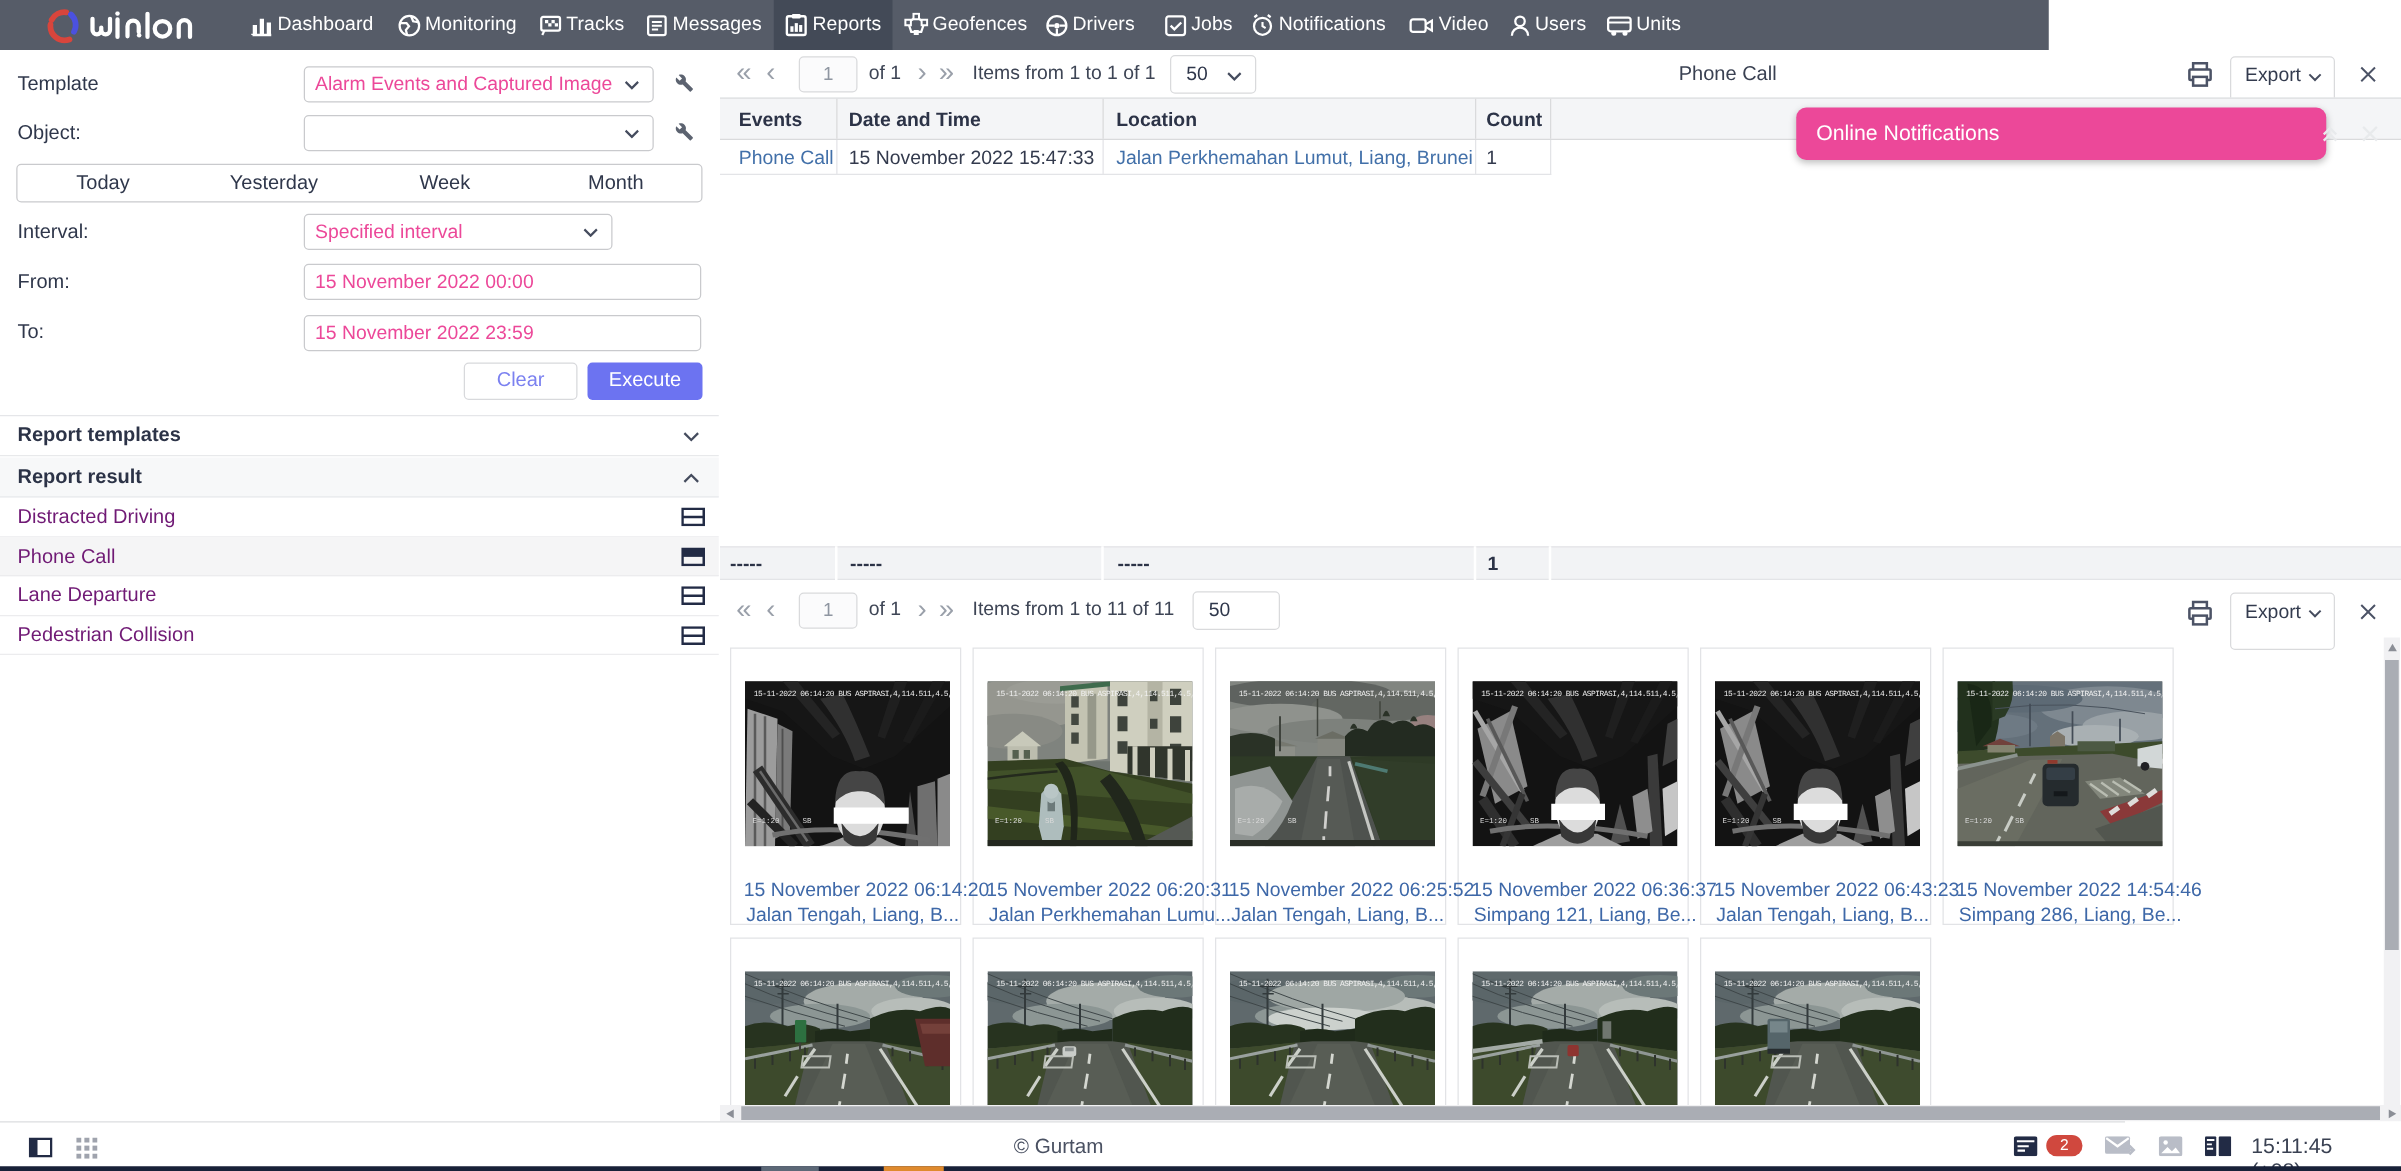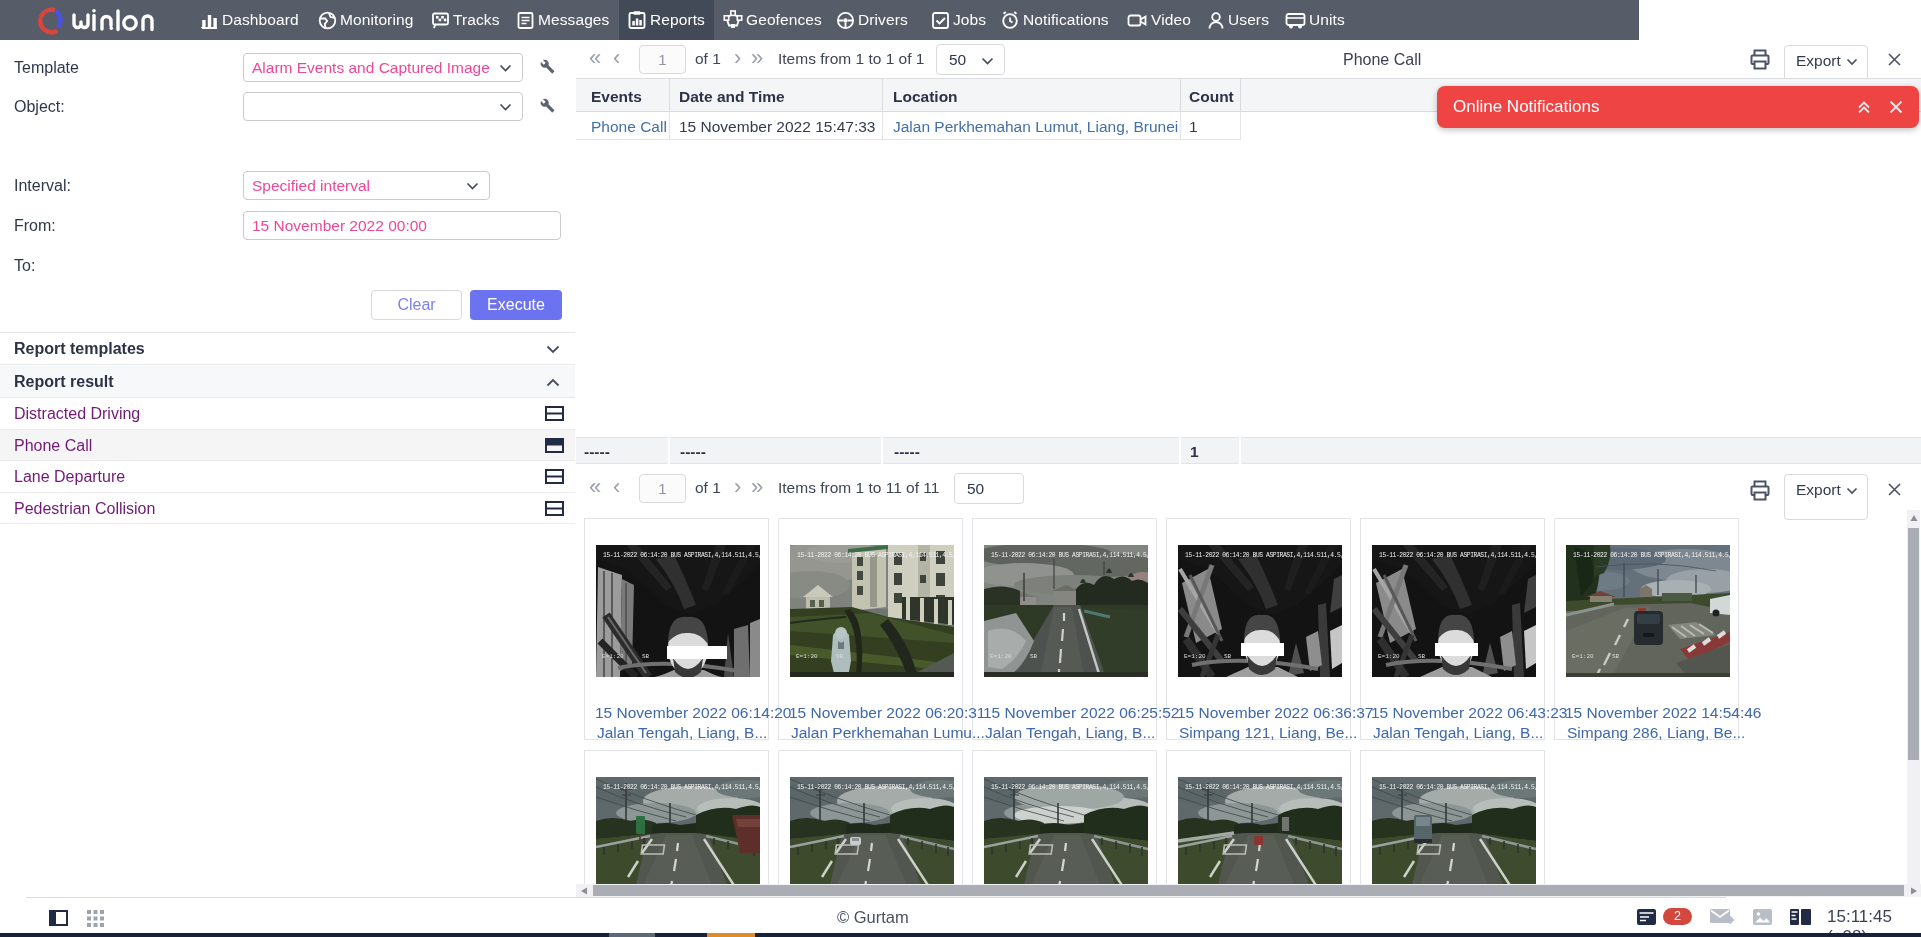--- a/index.html
+++ b/index.html
@@ -41,21 +41,21 @@
 .th { font-weight:bold; color:#2c3347; font-size:15.5px; position:absolute; }
 .td { position:absolute; font-size:15.5px; color:#333a4d; }
 .lnk { color:#4270a9; }
 
 .card { position:absolute; width:185px; height:222px; border:1px solid #e2e3e6; background:#fff; }
 .card .ph { position:absolute; left:11px; top:26px; width:164px; height:132px; }
 .cap1 { position:absolute; left:10px; top:185px; font-size:15.5px; color:#3e68a8; white-space:nowrap; z-index:5; }
 .cap2 { position:absolute; left:12px; top:205.5px; font-size:15.5px; color:#3e68a8; white-space:nowrap; z-index:5; }
 
 #footer { position:absolute; left:0; top:897px; width:1700px; height:36px; background:#fff;
-  border-top:1px solid #dcdde0;margin-left:26px; }
+  border-top:1px solid #dcdde0; }
 #bstrip { position:absolute; left:0; top:933px; width:1921px; height:4px; background:#182138; }
 </style>
 </head>
 <body>
 <div id="nav">
 <div id="tab-reports"></div>
 
 <svg class="abs" style="left:37px;top:7px" width="28" height="28" viewBox="0 0 28 28">
  <path d="M16 2.9 A 11.6 11.6 0 0 0 4.3 8.9" stroke="#d8453c" stroke-width="4.6" fill="none" stroke-linecap="round"></path>
  <path d="M3.4 12.6 A 11.4 11.4 0 0 0 18.6 24.6" stroke="#d8453c" stroke-width="4.6" fill="none" stroke-linecap="round"></path>
@@ -166,27 +166,34 @@
     </svg>
 <div class="lbl" style="left:14px;top:58px">Object:</div>
 <div class="sel" style="left:243px;top:52px;width:280px;height:29px">
       <span class="chev"><svg width="13" height="8" viewBox="0 0 13 8">
           <path d="M1.5 1.5 6.5 6.5 11.5 1.5" stroke="#454c5e" stroke-width="1.7" fill="none"></path>
         </svg></span>
     </div>
 <svg class="abs wrench" style="left:540px;top:58px" width="15" height="15" viewBox="0 0 24 24">
       <path d="M22.7 19l-9.1-9.1c.9-2.3.4-5-1.5-6.9-2-2-5-2.4-7.4-1.3L9 6 6 9 1.6 4.7C.4 7.1.9 10.1 2.9 12.1c1.9 1.9 4.6 2.4 6.9 1.5l9.1 9.1c.4.4 1 .4 1.4 0l2.3-2.3c.5-.4.5-1.1.1-1.4z" fill="#5c6370"></path>
     </svg>
+<div class="seg">
+      <div>Today</div>
+      <div>Yesterday</div>
+      <div>Week</div>
+      <div>Month</div>
+    </div>
 <div class="lbl" style="left:14px;top:137px">Interval:</div>
 <div class="sel" style="left:243px;top:131px;width:247px;height:29px">Specified interval<span class="chev"><svg width="13" height="8" viewBox="0 0 13 8">
           <path d="M1.5 1.5 6.5 6.5 11.5 1.5" stroke="#454c5e" stroke-width="1.7" fill="none"></path>
         </svg></span></div>
 <div class="lbl" style="left:14px;top:177px">From:</div>
 <div class="sel" style="left:243px;top:171px;width:318px;height:29px">15 November 2022 00:00</div>
 <div class="lbl" style="left:14px;top:217px">To:</div>
+<div class="sel" style="left:243px;top:212px;width:318px;height:29px">15 November 2022 23:59</div>
 <div class="abs" style="left:371px;top:250px;width:91px;height:30px;border:1px solid #d8d9dc;border-radius:4px;text-align:center;line-height:28px;font-size:16px;color:#7b81f0">Clear</div>
 <div class="abs" style="left:470px;top:250px;width:92px;height:30px;background:#6c73f1;border-radius:4px;text-align:center;line-height:30px;font-size:16px;color:#fff">Execute</div>
 <div class="abs" style="left:0;top:292px;width:575px;border-top:1px solid #e5e6e9"></div>
 <div class="secthead" style="top:293px">Report templates<svg class="abs" style="left:546px;top:12px" width="14" height="9" viewBox="0 0 14 9">
         <path d="M1.5 1.5 7 7 12.5 1.5" stroke="#454c5e" stroke-width="1.8" fill="none"></path>
       </svg></div>
 <div class="secthead" style="top:326px;background:#f7f8f9">Report result<svg class="abs" style="left:546px;top:12px" width="14" height="9" viewBox="0 0 14 9">
         <path d="M1.5 7.5 7 2 12.5 7.5" stroke="#454c5e" stroke-width="1.8" fill="none"></path>
       </svg></div>
 <div class="rrow" style="top:358px">Distracted Driving<svg class="ticon" viewBox="0 0 19 15">
@@ -775,21 +782,21 @@
  <svg class="abs" style="left:4px;top:3px" width="8" height="8" viewBox="0 0 8 8">
         <path d="M1 4 7 0.5 V7.5 Z" fill="#8b8e96"></path>
       </svg>
  <div class="abs" style="left:17px;top:1px;width:1311px;height:11px;background:#aaadb4"></div>
  <svg class="abs" style="right:3px;top:3px" width="8" height="8" viewBox="0 0 8 8">
         <path d="M7 4 1 0.5 V7.5 Z" fill="#8b8e96"></path>
       </svg>
 </div>
 </div>
 
-<div class="abs" style="left:1437px;top:86px;width:482px;height:42px;background:#ef4444;border-radius:8px;box-shadow:0 2px 6px rgba(0,0,0,.25)">
+<div class="abs" style="left:1437px;top:86px;width:424px;height:42px;background:#ec4899;border-radius:8px;box-shadow:0 2px 6px rgba(0,0,0,.25)">
  <div class="abs" style="left:16px;top:11px;font-size:17px;color:#fff">Online Notifications</div>
  <svg class="abs" style="left:419px;top:13px" width="16" height="16" viewBox="0 0 16 16">
       <path d="M3 8.5 8 3.5 13 8.5 M3 13.5 8 8.5 13 13.5" stroke="#e8eaec" stroke-width="1.8" fill="none"></path>
     </svg>
  <svg class="abs" style="left:452px;top:14px" width="14" height="14" viewBox="0 0 14 14">
       <path d="M1.5 1.5 12.5 12.5 M12.5 1.5 1.5 12.5" stroke="#e8eaec" stroke-width="1.8"></path>
     </svg>
 </div>
 <div id="footer">
 <svg class="abs" style="left:23px;top:12px" width="19" height="16" viewBox="0 0 19 16">

